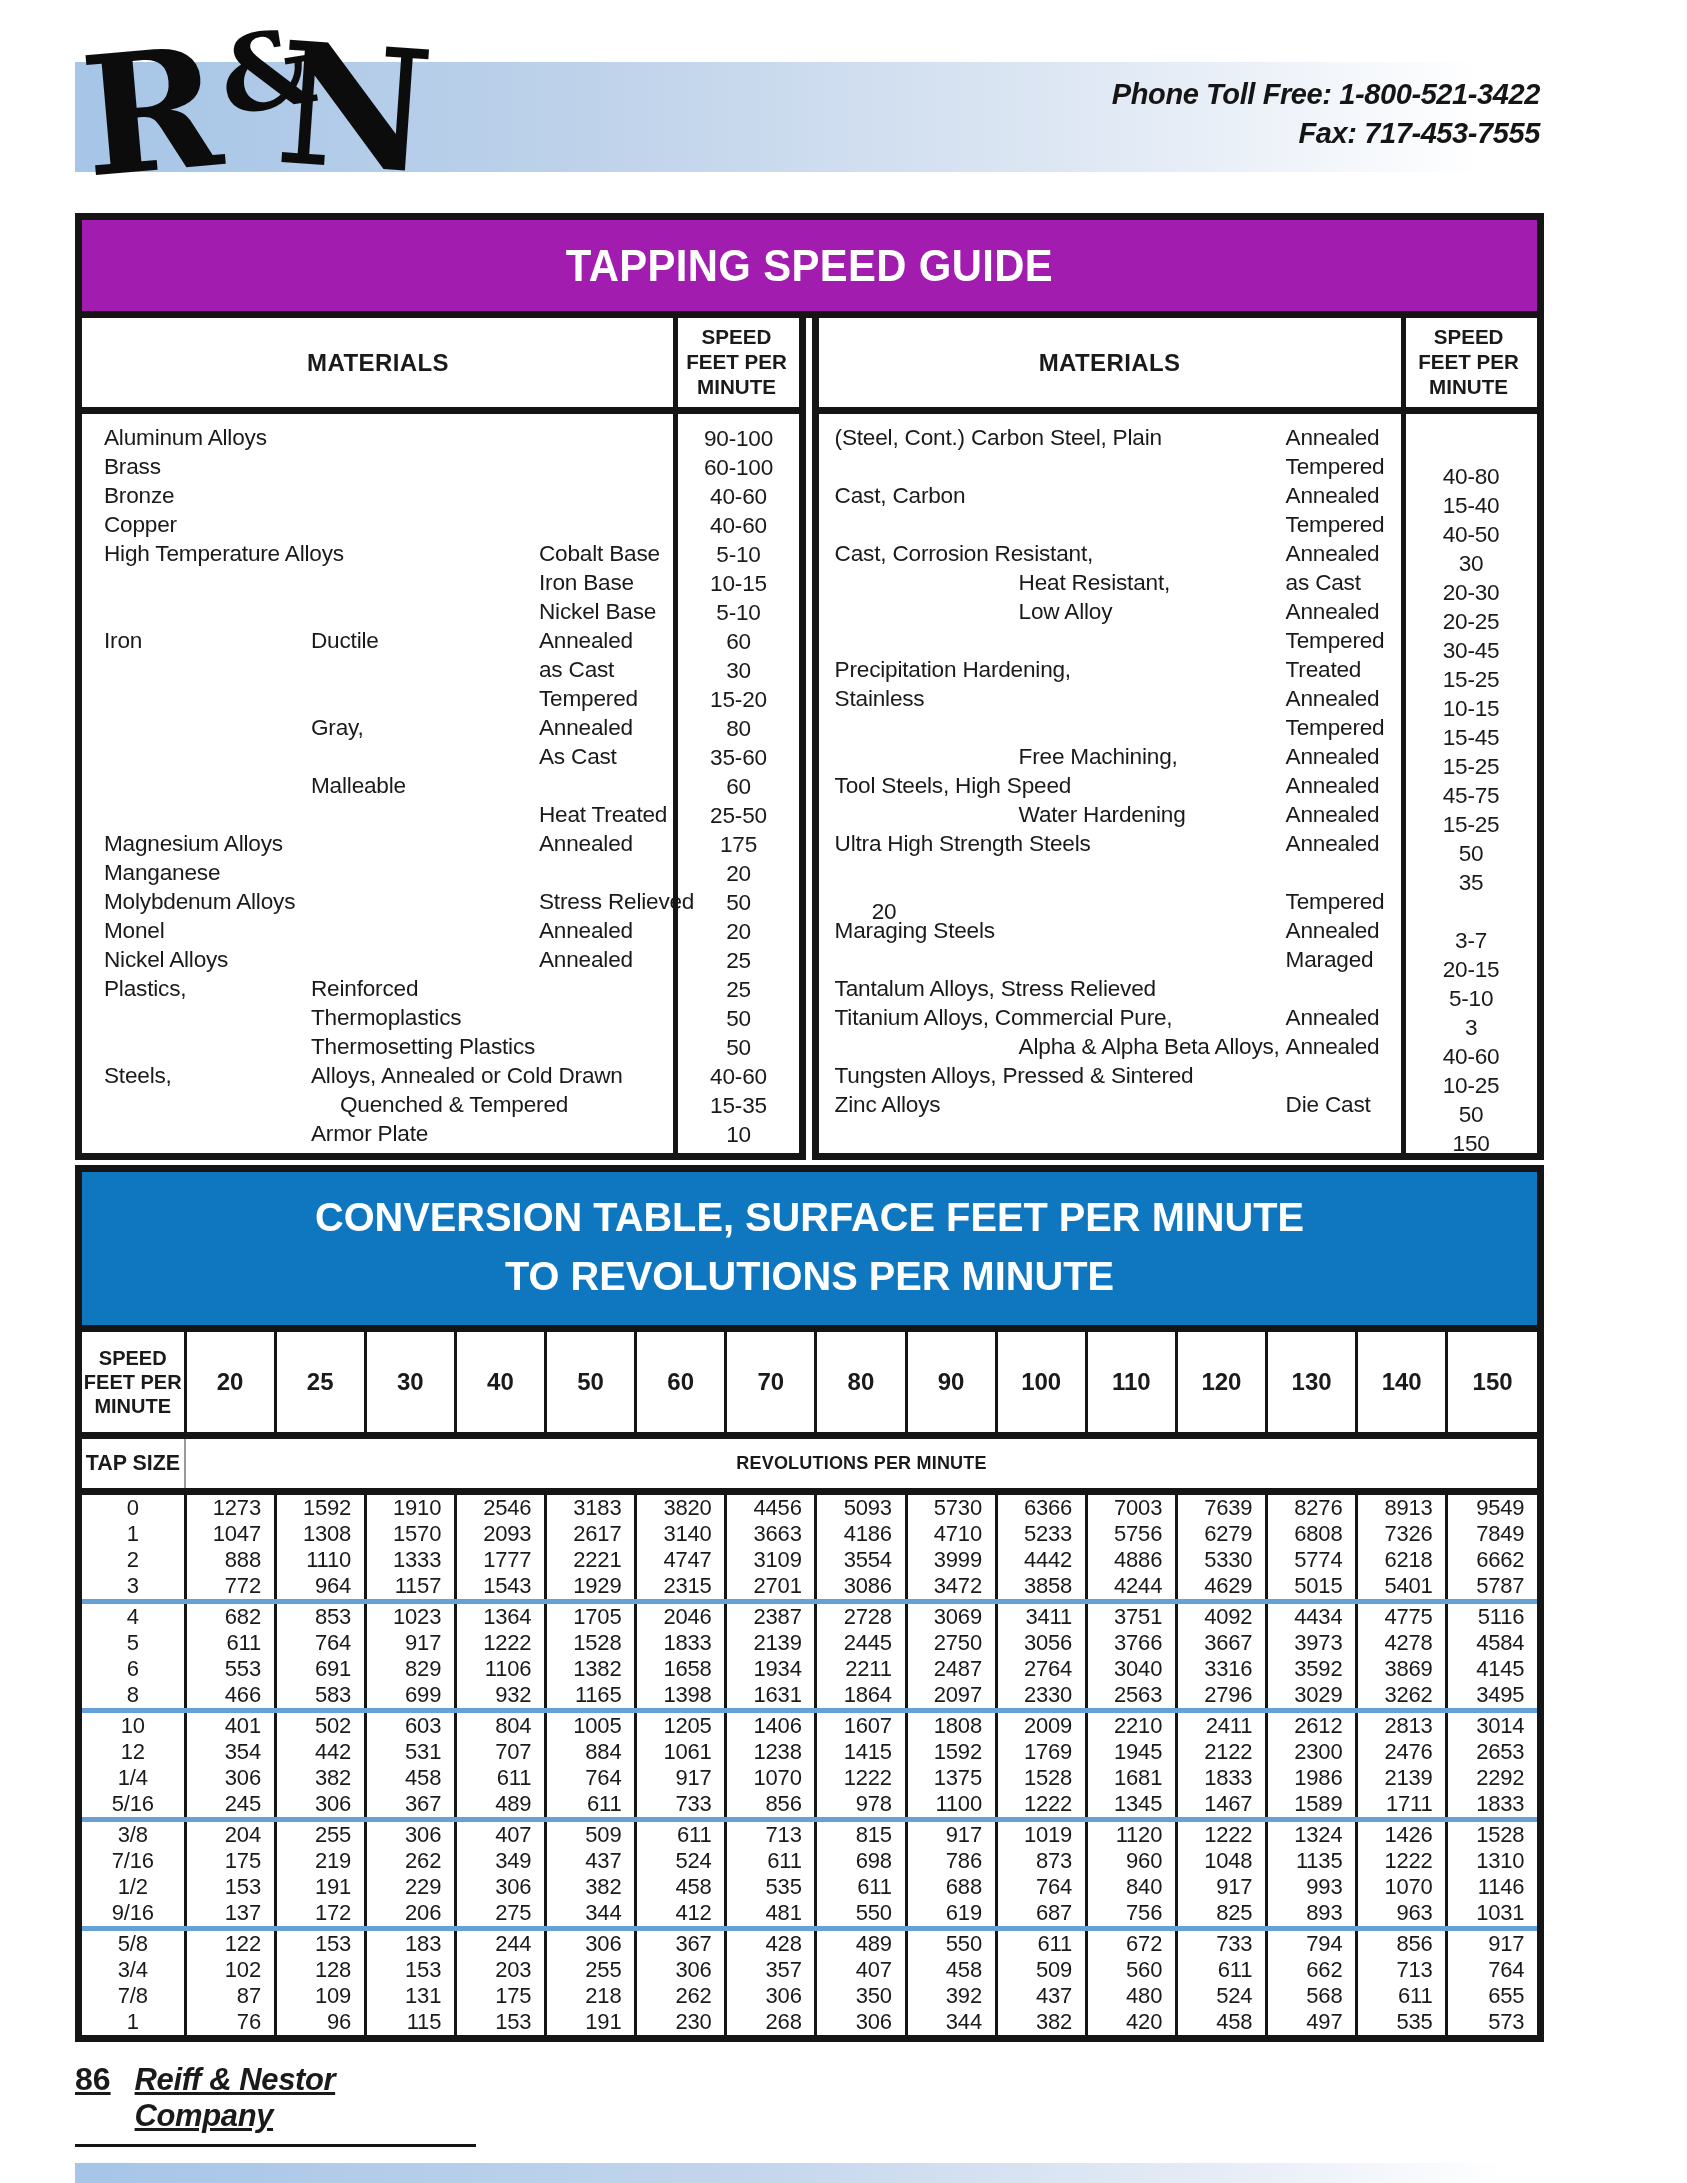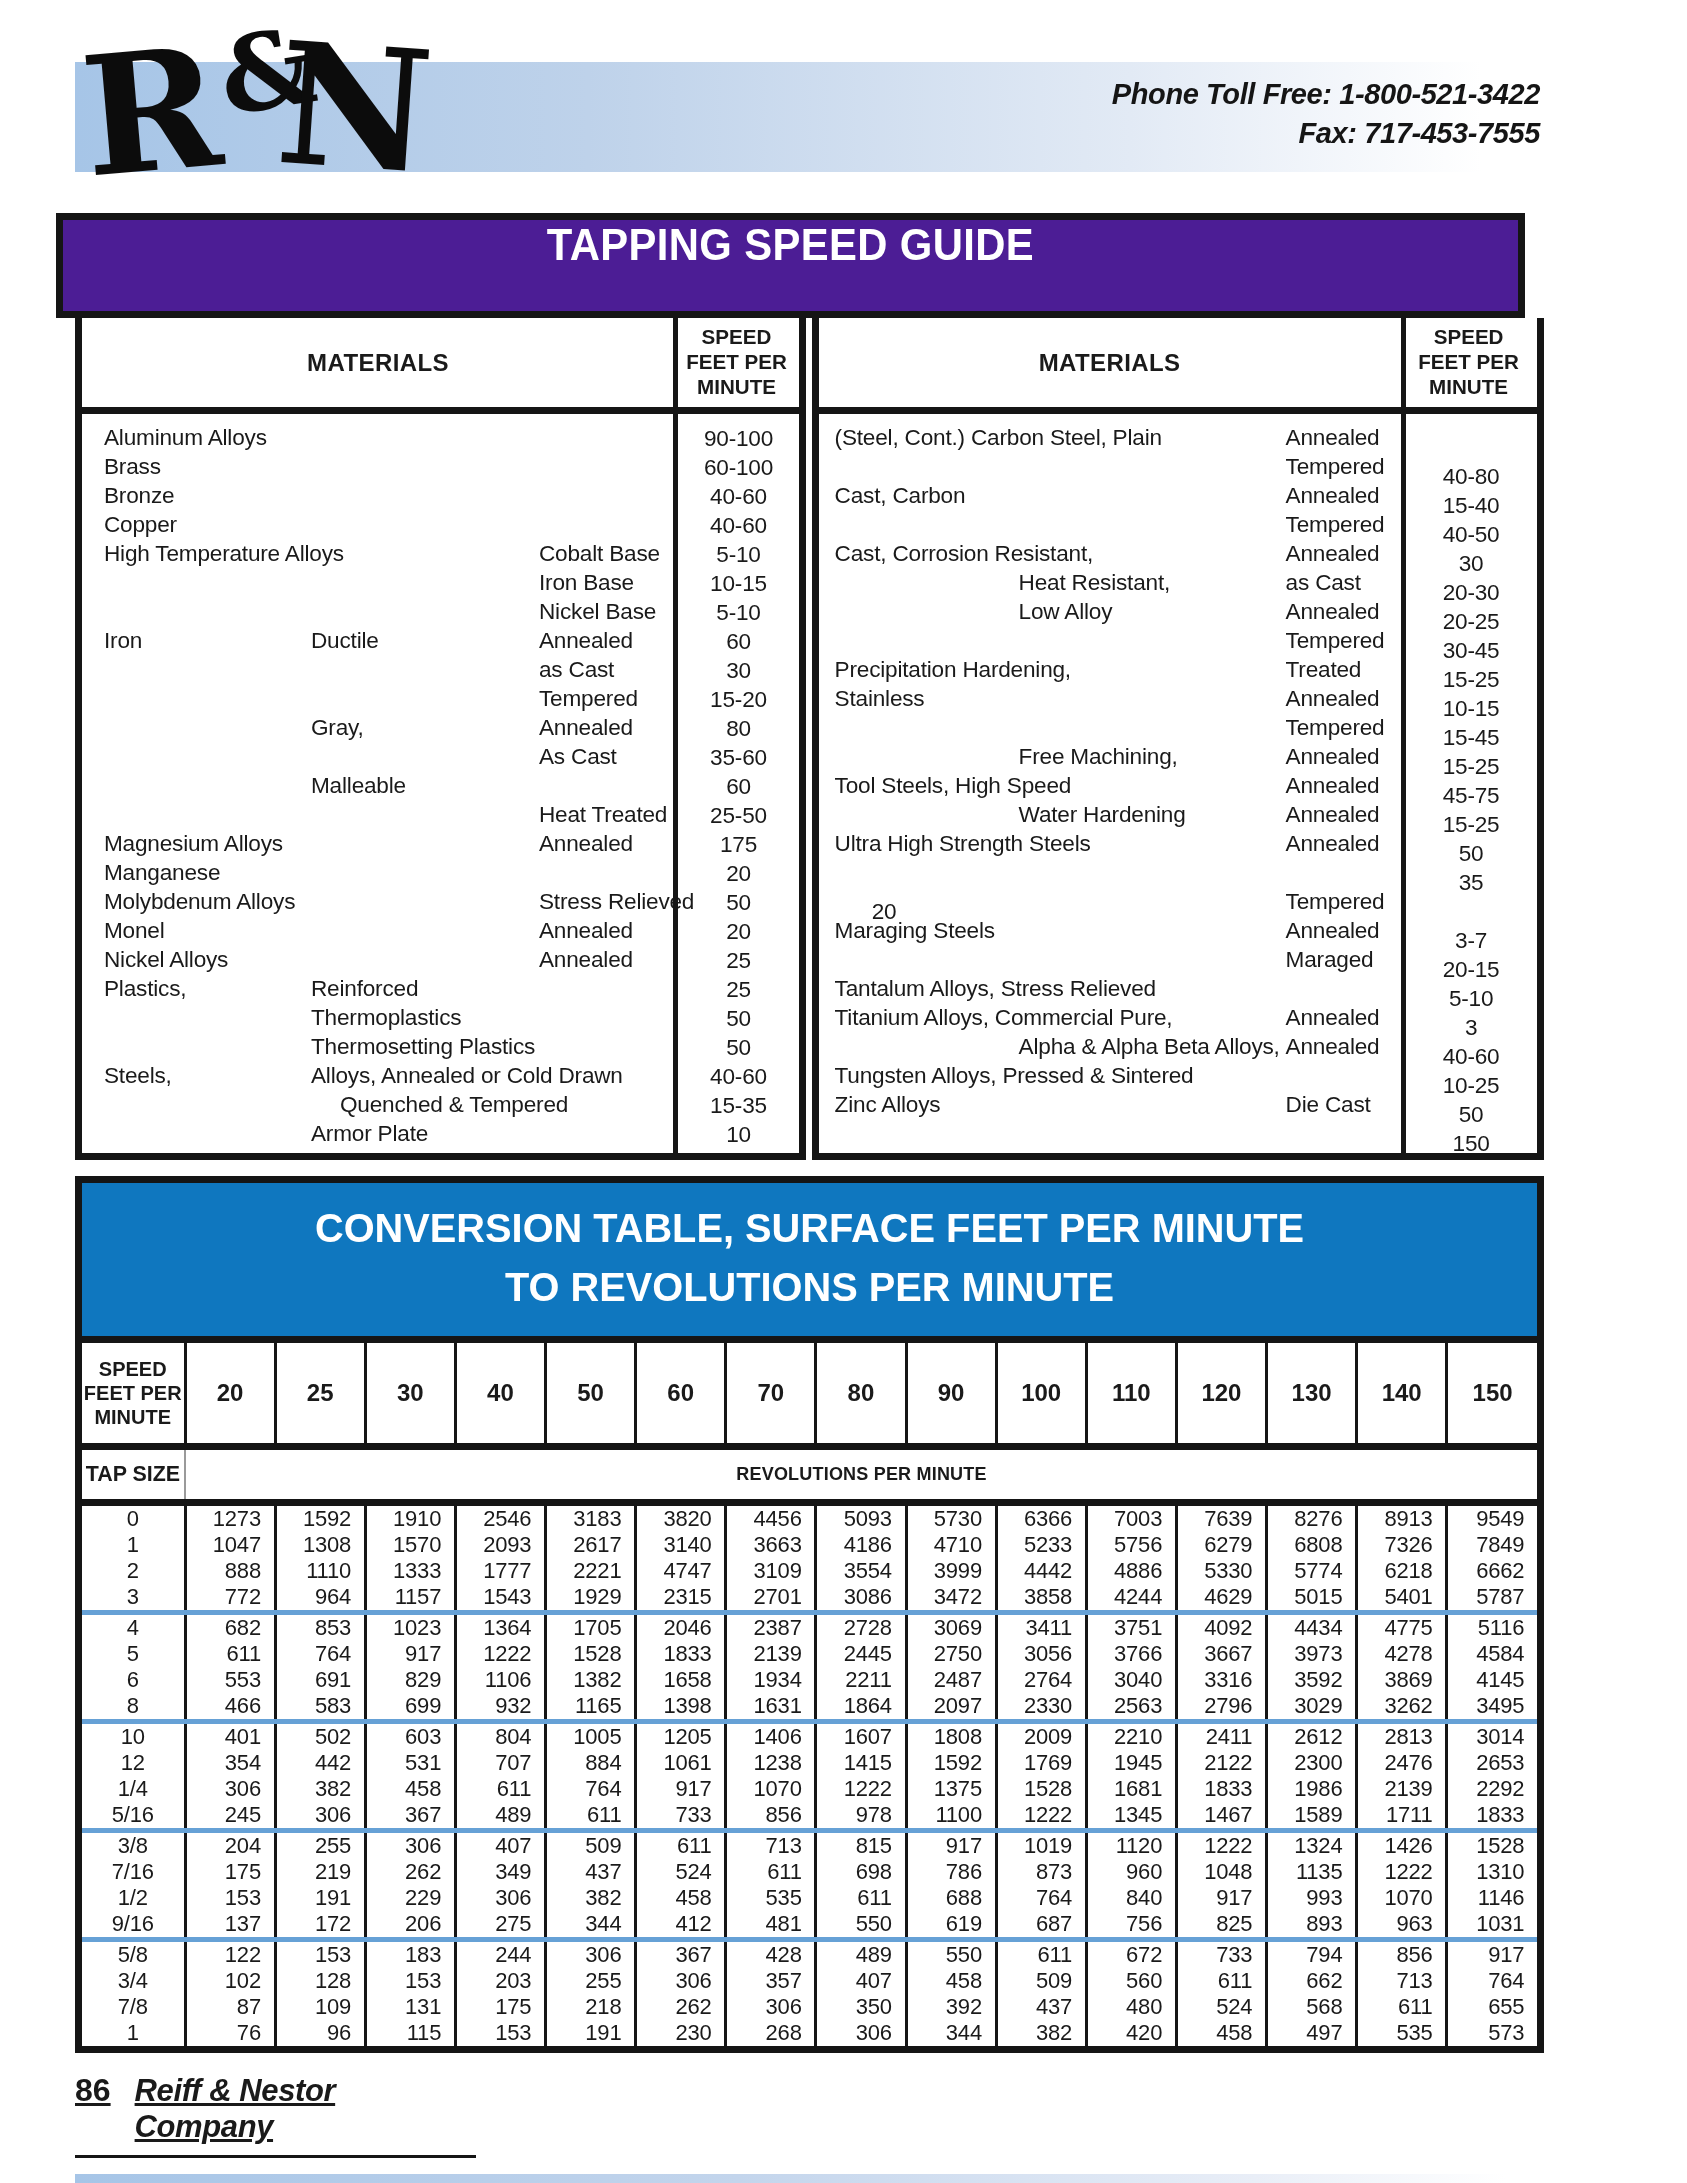--- a/index.html
+++ b/index.html
@@ -23,23 +23,23 @@
   .logo .l-r{left:0;top:17.5px;font-size:165px;transform:rotate(-5deg);}
   .logo .l-amp{left:137px;top:6.4px;font-size:105px;transform:rotate(-9deg);}
   .logo .l-n{left:195px;top:11px;font-size:168px;transform:rotate(4deg);}
   .phones{
     position:absolute;right:147px;top:75px;text-align:right;
     font-size:29px;font-weight:bold;font-style:italic;line-height:1.34;letter-spacing:-0.4px;color:#151515;
   }
 
   
   .tap-banner{
-    width:1469px;margin-left:56px;box-sizing:border-box;height:105px;
-    border:7.1px solid #151515;background:#4c1d95;
-    display:flex;justify-content:center;
+    width:1469px;margin-left:75px;box-sizing:border-box;height:105px;
+    border:7.1px solid #151515;background:#a21caf;
+    display:flex;align-items:center;justify-content:center;
   }
   .banner-text{color:#ffffff;font-weight:bold;font-size:44px;transform:scaleX(0.95);letter-spacing:0.4px;white-space:nowrap;}
 
   
   .tap-tables{width:1469px;margin-left:75px;display:flex;gap:5.6px;align-items:stretch;}
   .mat-table{box-sizing:border-box;border:7.1px solid #151515;border-top:none;background:#fff;position:relative;}
   .mat-table.left{width:731px;}
   .mat-table.right{width:732px;}
   .mat-table.left::after,
   .mat-table.right::after{
@@ -65,21 +65,21 @@
   .left  .m3{left:457px;}
   .right .m1{left:16px;}
   .right .m1.ind{left:200px;}
   .right .m3{left:467px;}
   .mat-speed{text-align:center;font-size:22.6px;line-height:29px;letter-spacing:-0.2px;}
   .left  .mat-speed{width:121px;}
   .right .mat-speed{width:131px;margin-top:38px;}
 
   
   .conv-banner{
-    width:1469px;margin-left:75px;margin-top:16px;box-sizing:border-box;
+    width:1469px;margin-left:75px;margin-top:5px;box-sizing:border-box;
     border:7.1px solid #151515;background:#0f77bf;text-align:center;
     padding:16px 0 19px;color:#fff;font-weight:bold;
   }
   .conv-banner .line{font-size:41px;line-height:59px;transform:scaleX(0.97);white-space:nowrap;}
 
   
   .conv-wrap{width:1469px;margin-left:75px;box-sizing:border-box;border:7.1px solid #151515;border-top:none;background:#fff;}
   table.conv{width:100%;border-collapse:collapse;table-layout:fixed;}
   table.conv col.tapcol{width:103px;}
   table.conv th,table.conv td{padding:0;vertical-align:middle;}

